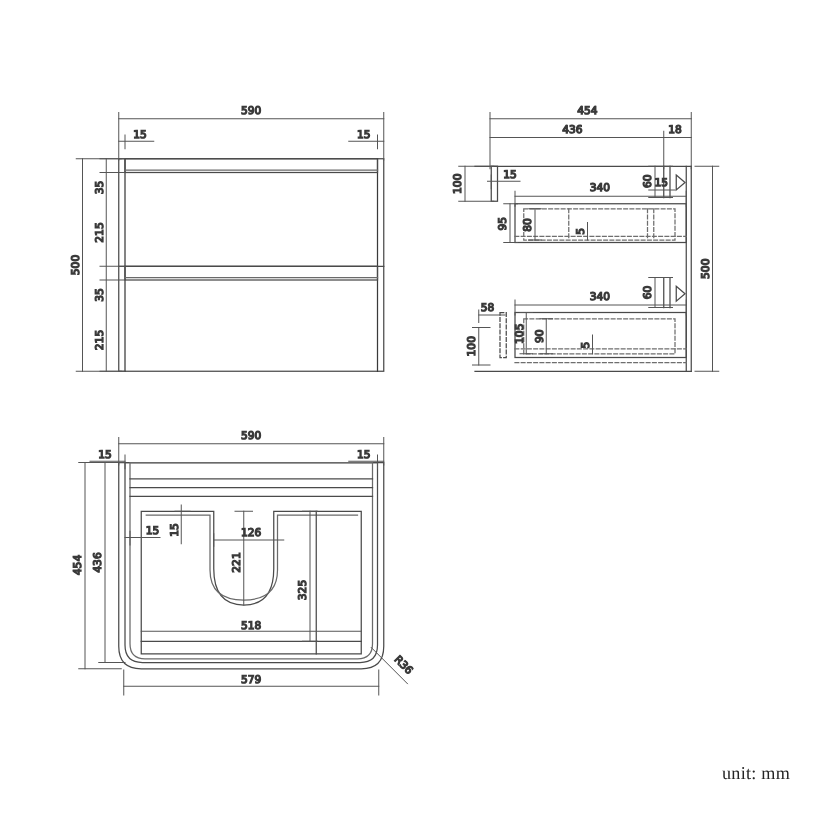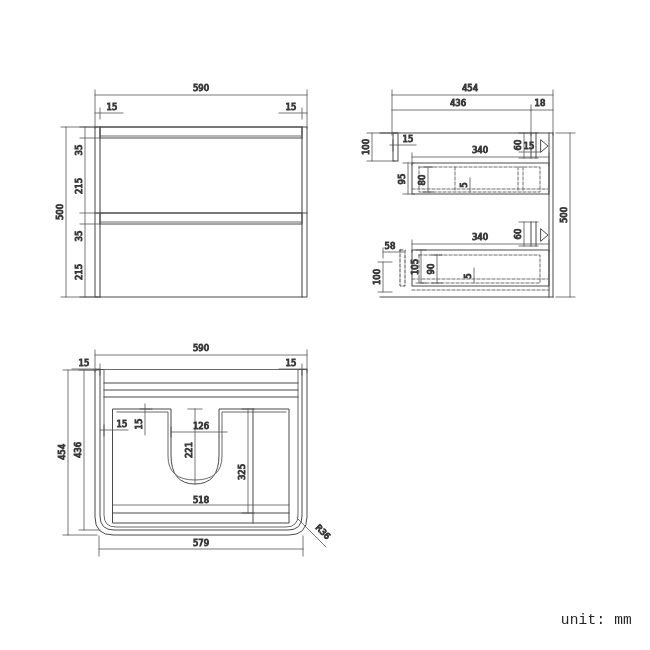--- a/index.html
+++ b/index.html
@@ -1,21 +1,21 @@
 <!DOCTYPE html>
 <html><head>
 <meta charset="utf-8">
 <style>
   html,body{margin:0;padding:0;background:#ffffff;}
   body{width:650px;height:650px;position:relative;overflow:hidden;
        font-family:"DejaVu Sans","Liberation Sans",sans-serif;color:#1a1a1a;}
   #stage{position:absolute;left:0;top:0;width:650px;height:650px;}
   svg{display:block;}
   .unit-label{position:absolute;right:18px;bottom:22px;font-size:14.5px;color:#242424;
-              letter-spacing:.2px;font-family:Liberation Mono, monospace;margin-top:40px;}
+              letter-spacing:.2px;font-family:Liberation Serif, serif;margin-top:40px;}
 </style>
 </head>
 <body>
 
 <div id="stage">
 <svg width="650" height="650" viewBox="0 0 650 650" xmlns="http://www.w3.org/2000/svg">
   <rect x="0" y="0" width="650" height="650" fill="#ffffff"></rect>
 
   <g fill="none" stroke="#3a3a3a" stroke-width="1" stroke-linecap="square">
 

